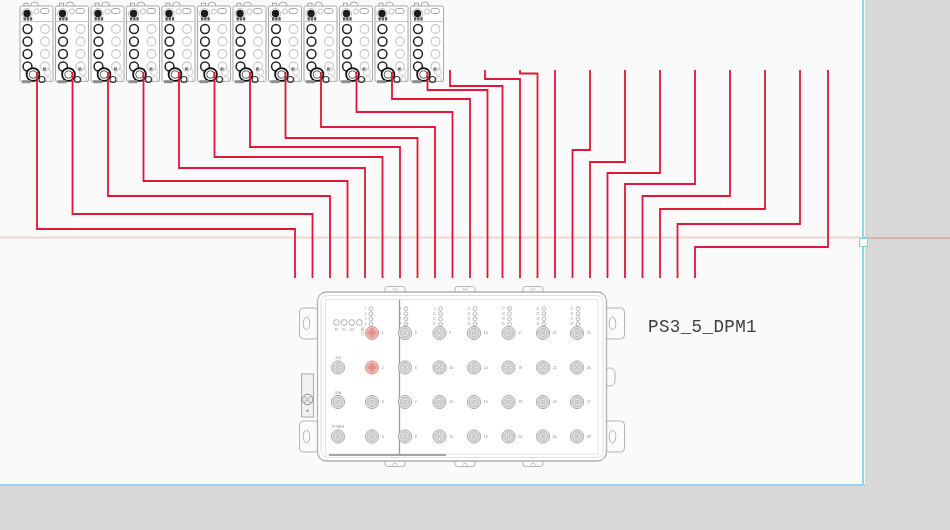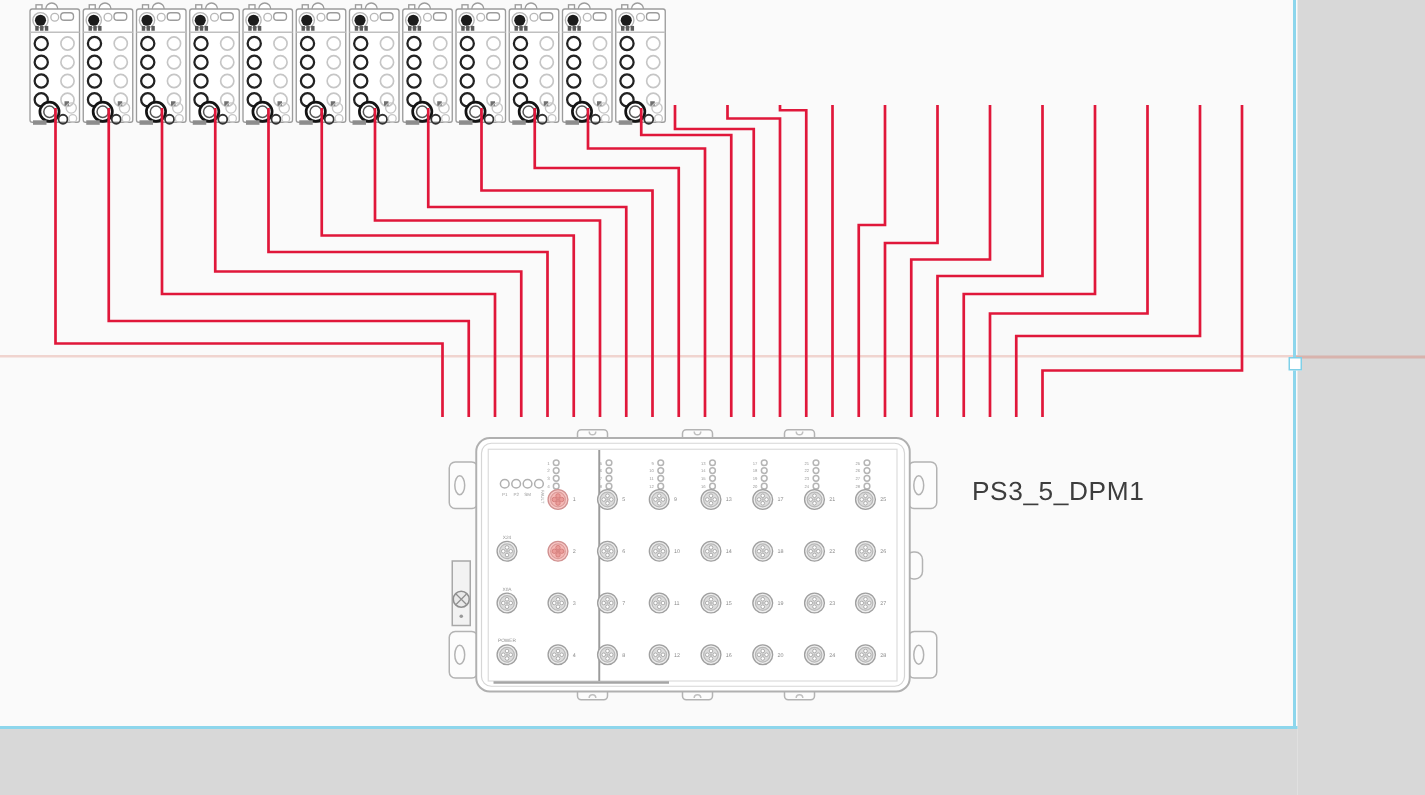--- a/index.html
+++ b/index.html
@@ -10,21 +10,21 @@
   #outside-right{left:864.5px;top:0;width:85.5px;height:530px;}
   #outside-bottom{left:0;top:486px;width:864.5px;height:44px;}
   .page-line{position:absolute;background:#8dd6ec;z-index:3;}
   #page-line-right{left:862.3px;top:0;width:2.2px;height:486px;}
   #page-line-bottom{left:0;top:483.6px;width:864.5px;height:2.2px;}
   #guide-overlay{position:absolute;left:864px;top:236.6px;width:86px;height:2px;
                  background:#d9968b;opacity:.55;z-index:4;}
   #sel-handle{position:absolute;left:859.4px;top:238px;width:6.5px;height:6.5px;
               background:#fff;border:1.4px solid #7fd0e8;z-index:5;}
   #device-label{position:absolute;left:648px;top:317px;font-size:17.5px;color:#3d3d3d;
-                letter-spacing:.4px;z-index:2;white-space:nowrap;}
+                letter-spacing:.4px;z-index:2;white-space:nowrap;font-family:Liberation Mono, monospace;}
 </style>
 </head>
 <body>
 
 <div id="stage">
   <svg id="schematic" width="950" height="530">
       <line x1="0" y1="237.5" x2="950" y2="237.5" stroke="#e4a79d" stroke-width="1.8" opacity="0.45"></line>
       <g stroke="#9c9c9c" stroke-width="0.9" fill="none">
         <circle cx="34.5" cy="6" r="4" fill="#fff"></circle>
         <rect x="24" y="3.2" width="4" height="3.8" fill="#fff"></rect>

